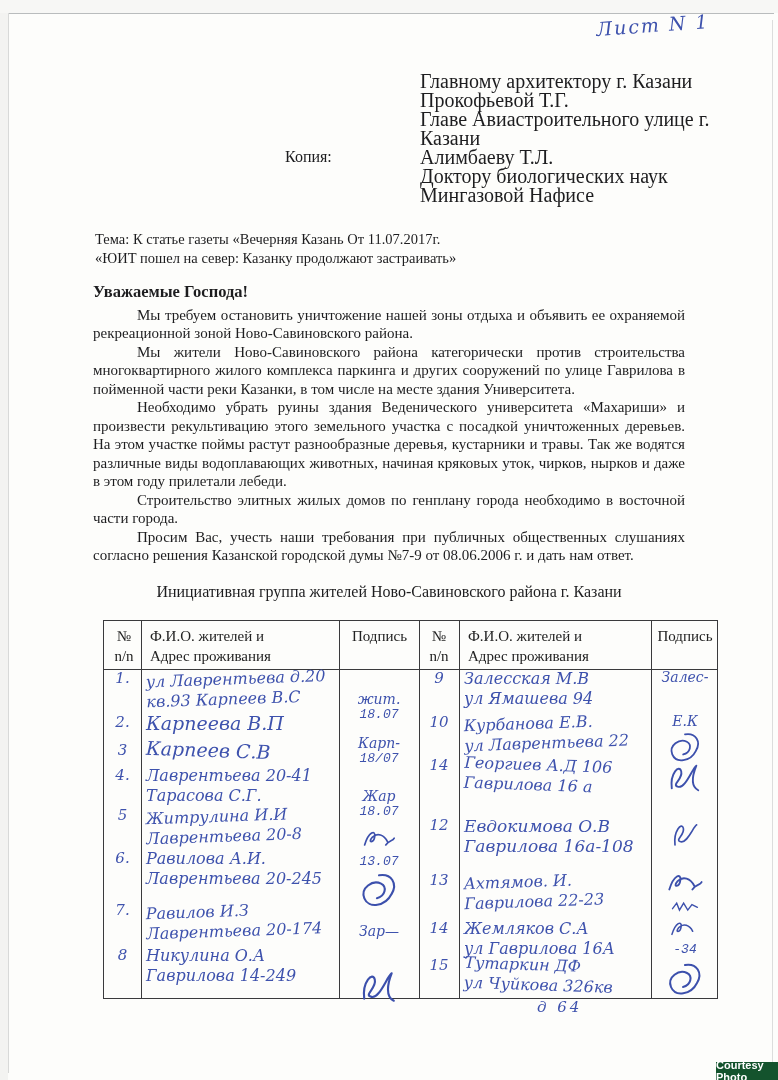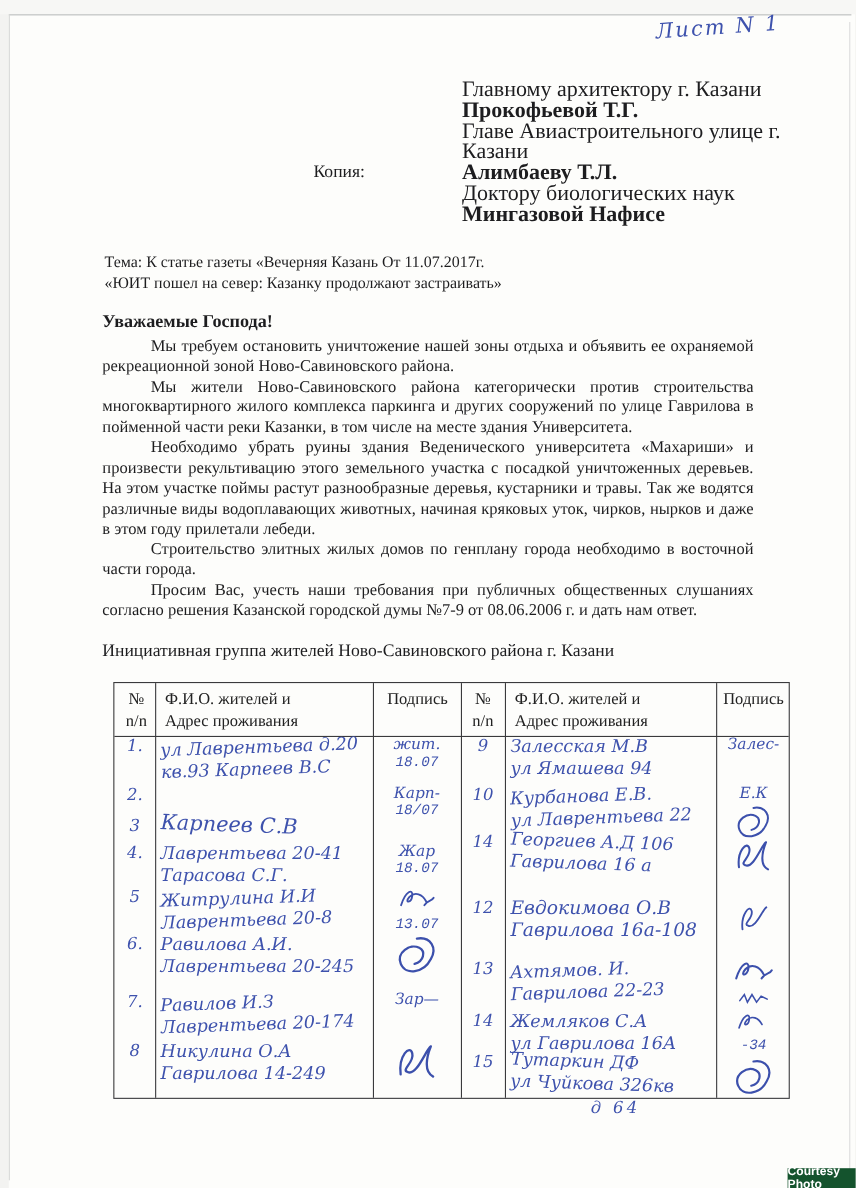--- a/index.html
+++ b/index.html
@@ -12,45 +12,45 @@
   .margin-left{position:absolute;left:0;top:0;width:8px;height:1080px;background:#f3f3f1;}
   .margin-top{position:absolute;left:0;top:0;width:778px;height:13px;background:#f7f7f5;}
 
   
   .hw{font-family:"DejaVu Serif",serif;font-style:italic;color:#3e52ad;}
   .sheet-label{position:absolute;left:596px;top:14px;font-size:19px;letter-spacing:2px;
                transform:rotate(-4deg);}
 
   
   .addr{position:absolute;left:420px;top:72px;font-size:20px;line-height:19px;width:340px;}
-  .addr .b{font-weight:bold;}
+  .addr .b{font-weight:normal;}
   .copy-label{position:absolute;left:285px;top:148px;font-size:16px;}
 
   
   .subject{position:absolute;left:95px;top:230px;font-size:14.5px;line-height:19px;width:560px;}
 
   
   .letter{position:absolute;left:93px;top:283px;width:592px;font-size:15px;line-height:18.5px;}
   .salutation{text-align:left;font-weight:bold;font-size:16.5px;margin-bottom:4px;}
   .letter p{margin:0;text-align:justify;text-indent:44px;}
-  .initiative{position:absolute;left:93px;top:583px;width:592px;font-size:16px;}
+  .initiative{position:absolute;left:93px;top:583px;width:592px;text-align:center;font-size:16px;}
 
   
   .sig-table{position:absolute;left:103px;top:620px;width:613px;height:377px;
              border:1.5px solid #3a3a3c;}
   .vline{position:absolute;top:0;bottom:0;width:1px;background:#3a3a3c;}
   .hline-header{position:absolute;left:0;right:0;top:48px;height:1px;background:#3a3a3c;}
   .th{position:absolute;font-size:15px;line-height:20px;color:#222;}
   .trow{position:absolute;left:0;right:0;height:44px;}
   .cell-num{position:absolute;font-size:15px;width:34px;text-align:center;}
   .cell-fio{position:absolute;font-size:16px;line-height:20px;white-space:nowrap;}
   .cell-sig{position:absolute;font-size:14px;line-height:16px;text-align:center;overflow:visible;}
   .lrow .cell-num{left:0;width:37px;}
   .lrow .cell-fio{left:42px;width:193px;}
-  .lrow .cell-sig{left:236px;width:78px;}
+  .lrow .cell-sig{left:236px;width:78px;margin-top:22px;}
   .rrow .cell-num{left:315px;width:40px;}
   .rrow .cell-fio{left:360px;width:187px;}
   .rrow .cell-sig{left:548px;width:66px;}
   .sig-svg{stroke:#3c50ac;fill:none;stroke-width:2;stroke-linecap:round;}
   .sigdate{display:block;font-size:13px;font-family:Liberation Mono, monospace;}
   .tilt-a{transform:rotate(-2deg);display:inline-block;}
   .tilt-b{transform:rotate(2deg);display:inline-block;}
   .below-note{position:absolute;left:505px;top:998px;font-size:15px;letter-spacing:3px;margin-left:32px;}
 
   
@@ -130,20 +130,23 @@
         <div>ул Лаврентьева д.20</div>
         <div>кв.93 Карпеев В.С</div>
       </div>
       <div class="cell-sig hw">
         <span>жит.</span>
         <span class="sigdate">18.07</span>
       </div>
     </div>
     <div class="trow lrow" style="top:92px">
       <div class="cell-num hw">2.</div>
+      <div class="cell-fio hw" style="font-size:19px">
+        <div>Карпеева В.П</div>
+      </div>
       <div class="cell-sig hw">
         <span>Карп-</span>
         <span class="sigdate">18/07</span>
       </div>
     </div>
     <div class="trow lrow" style="top:120px">
       <div class="cell-num hw">3</div>
       <div class="cell-fio hw tilt-b" style="font-size:19px">
         <div>Карпеев С.В</div>
       </div>

